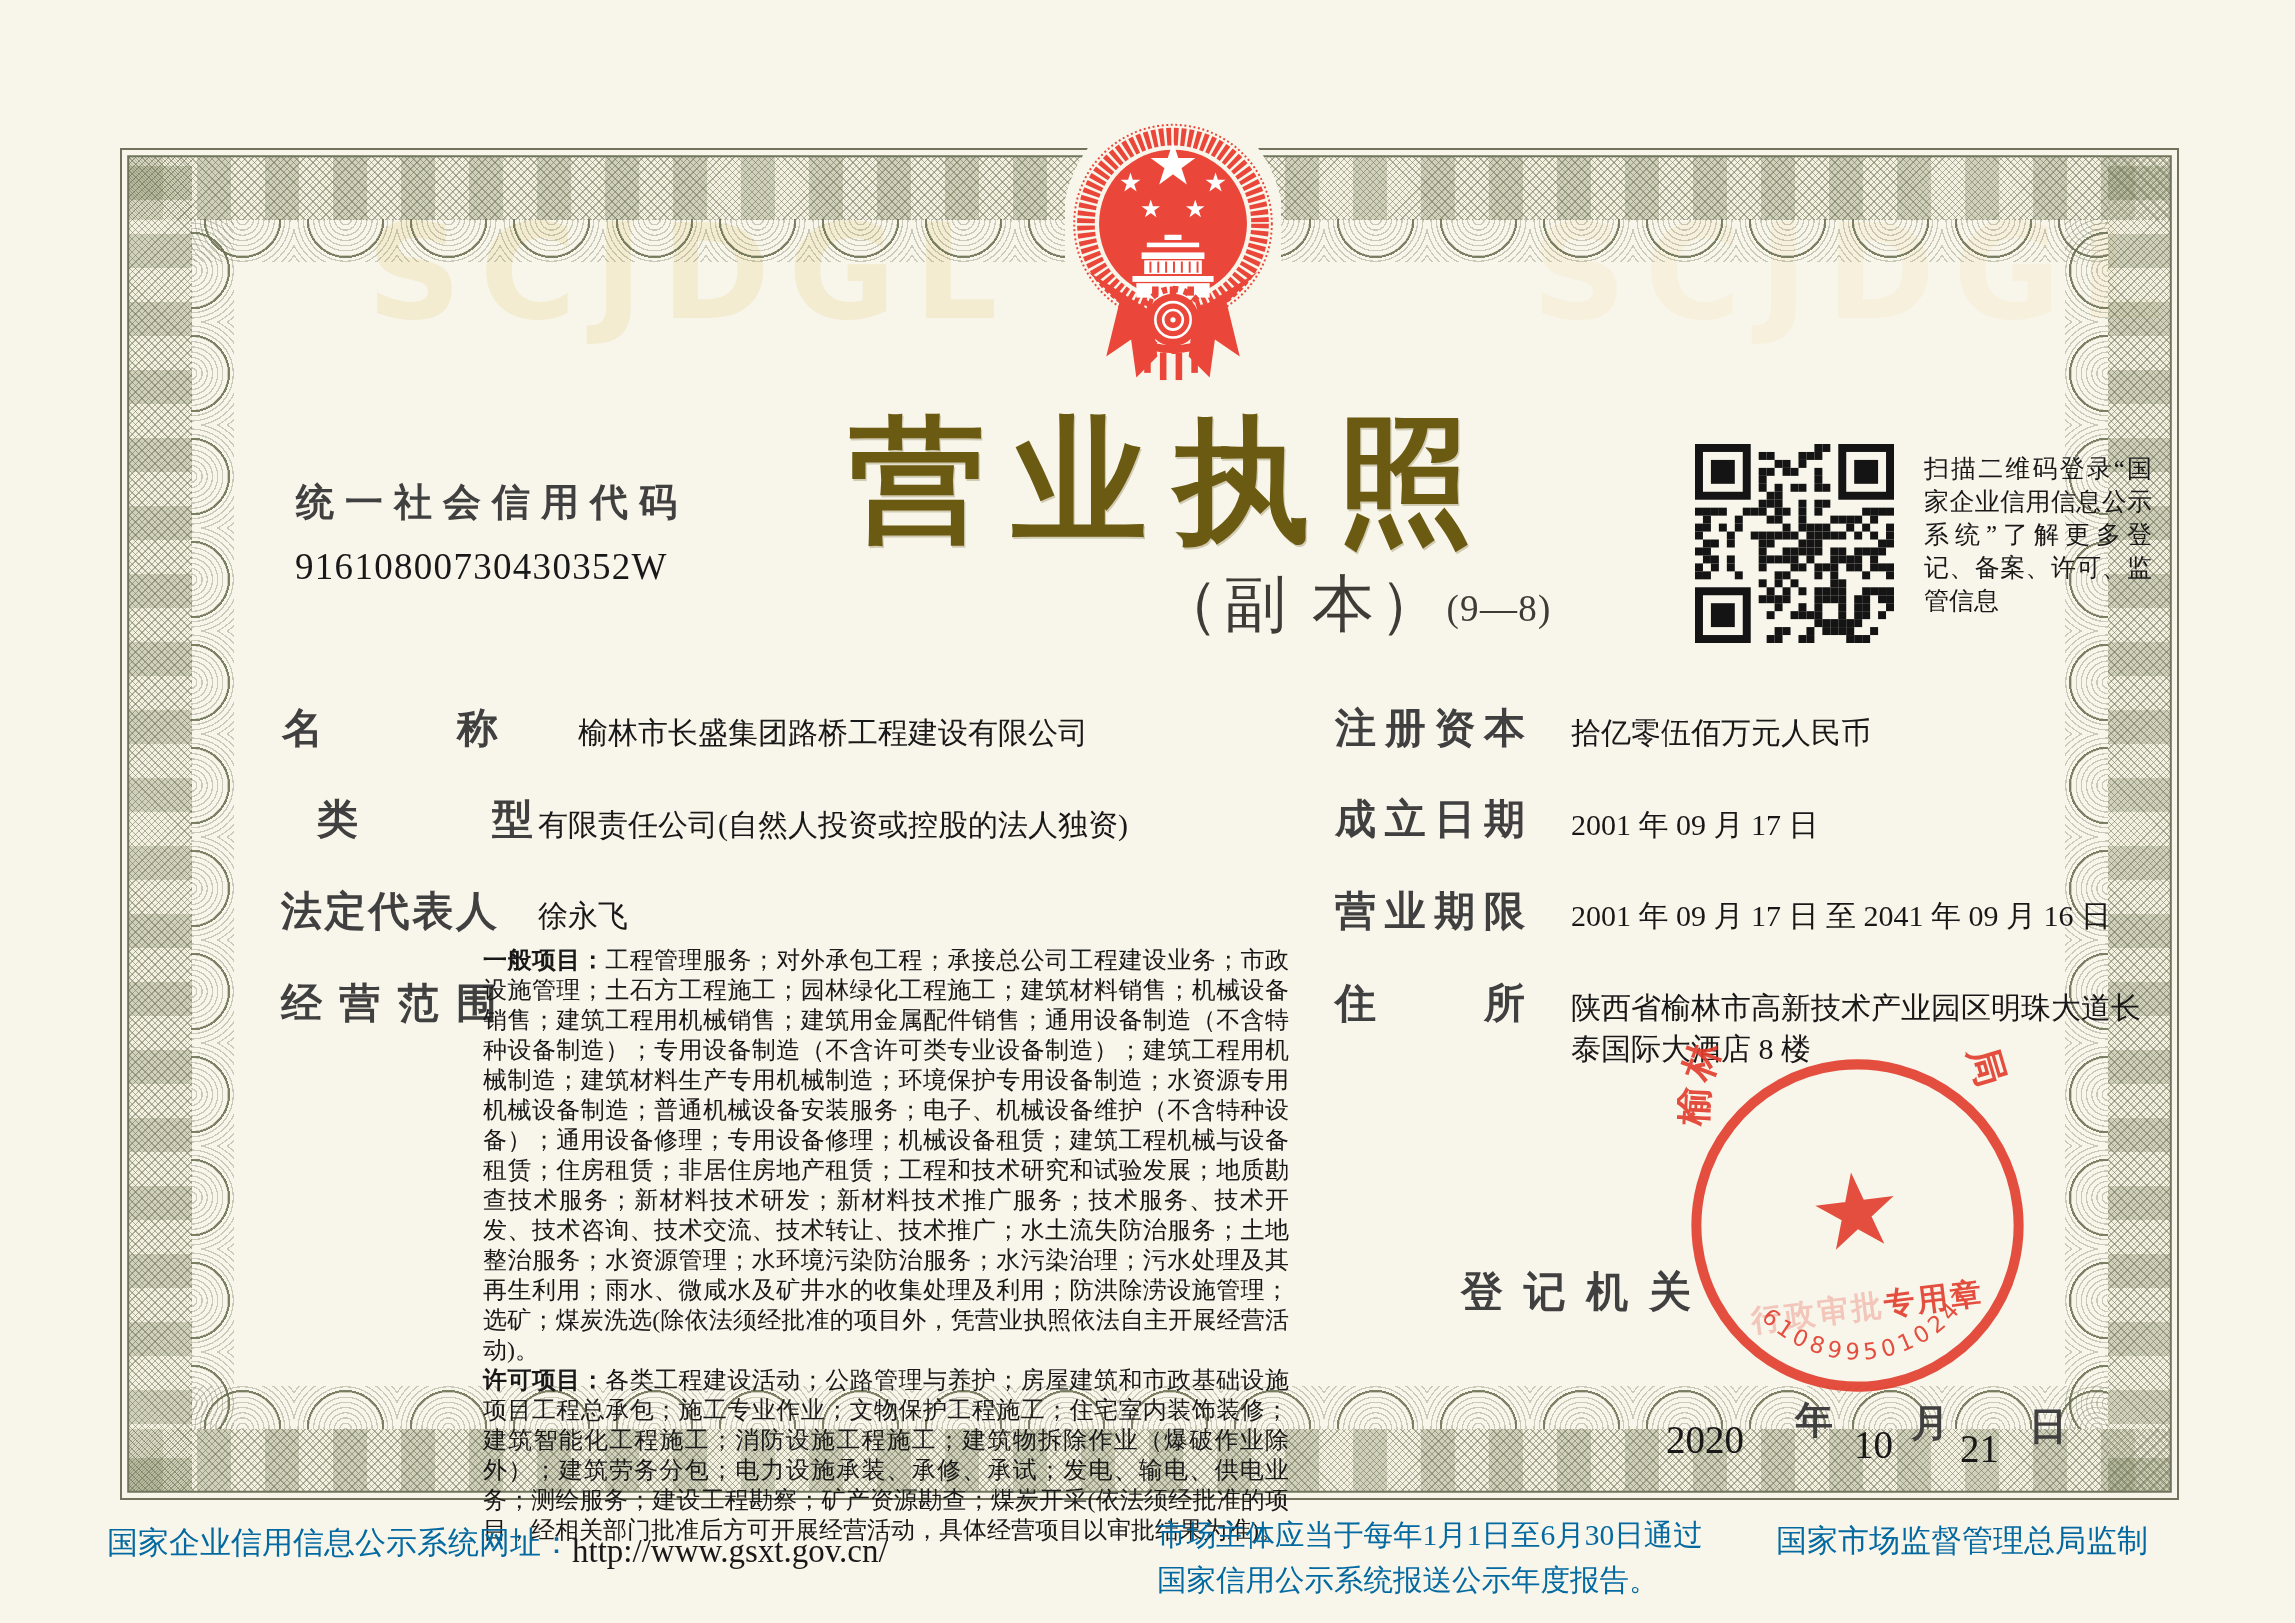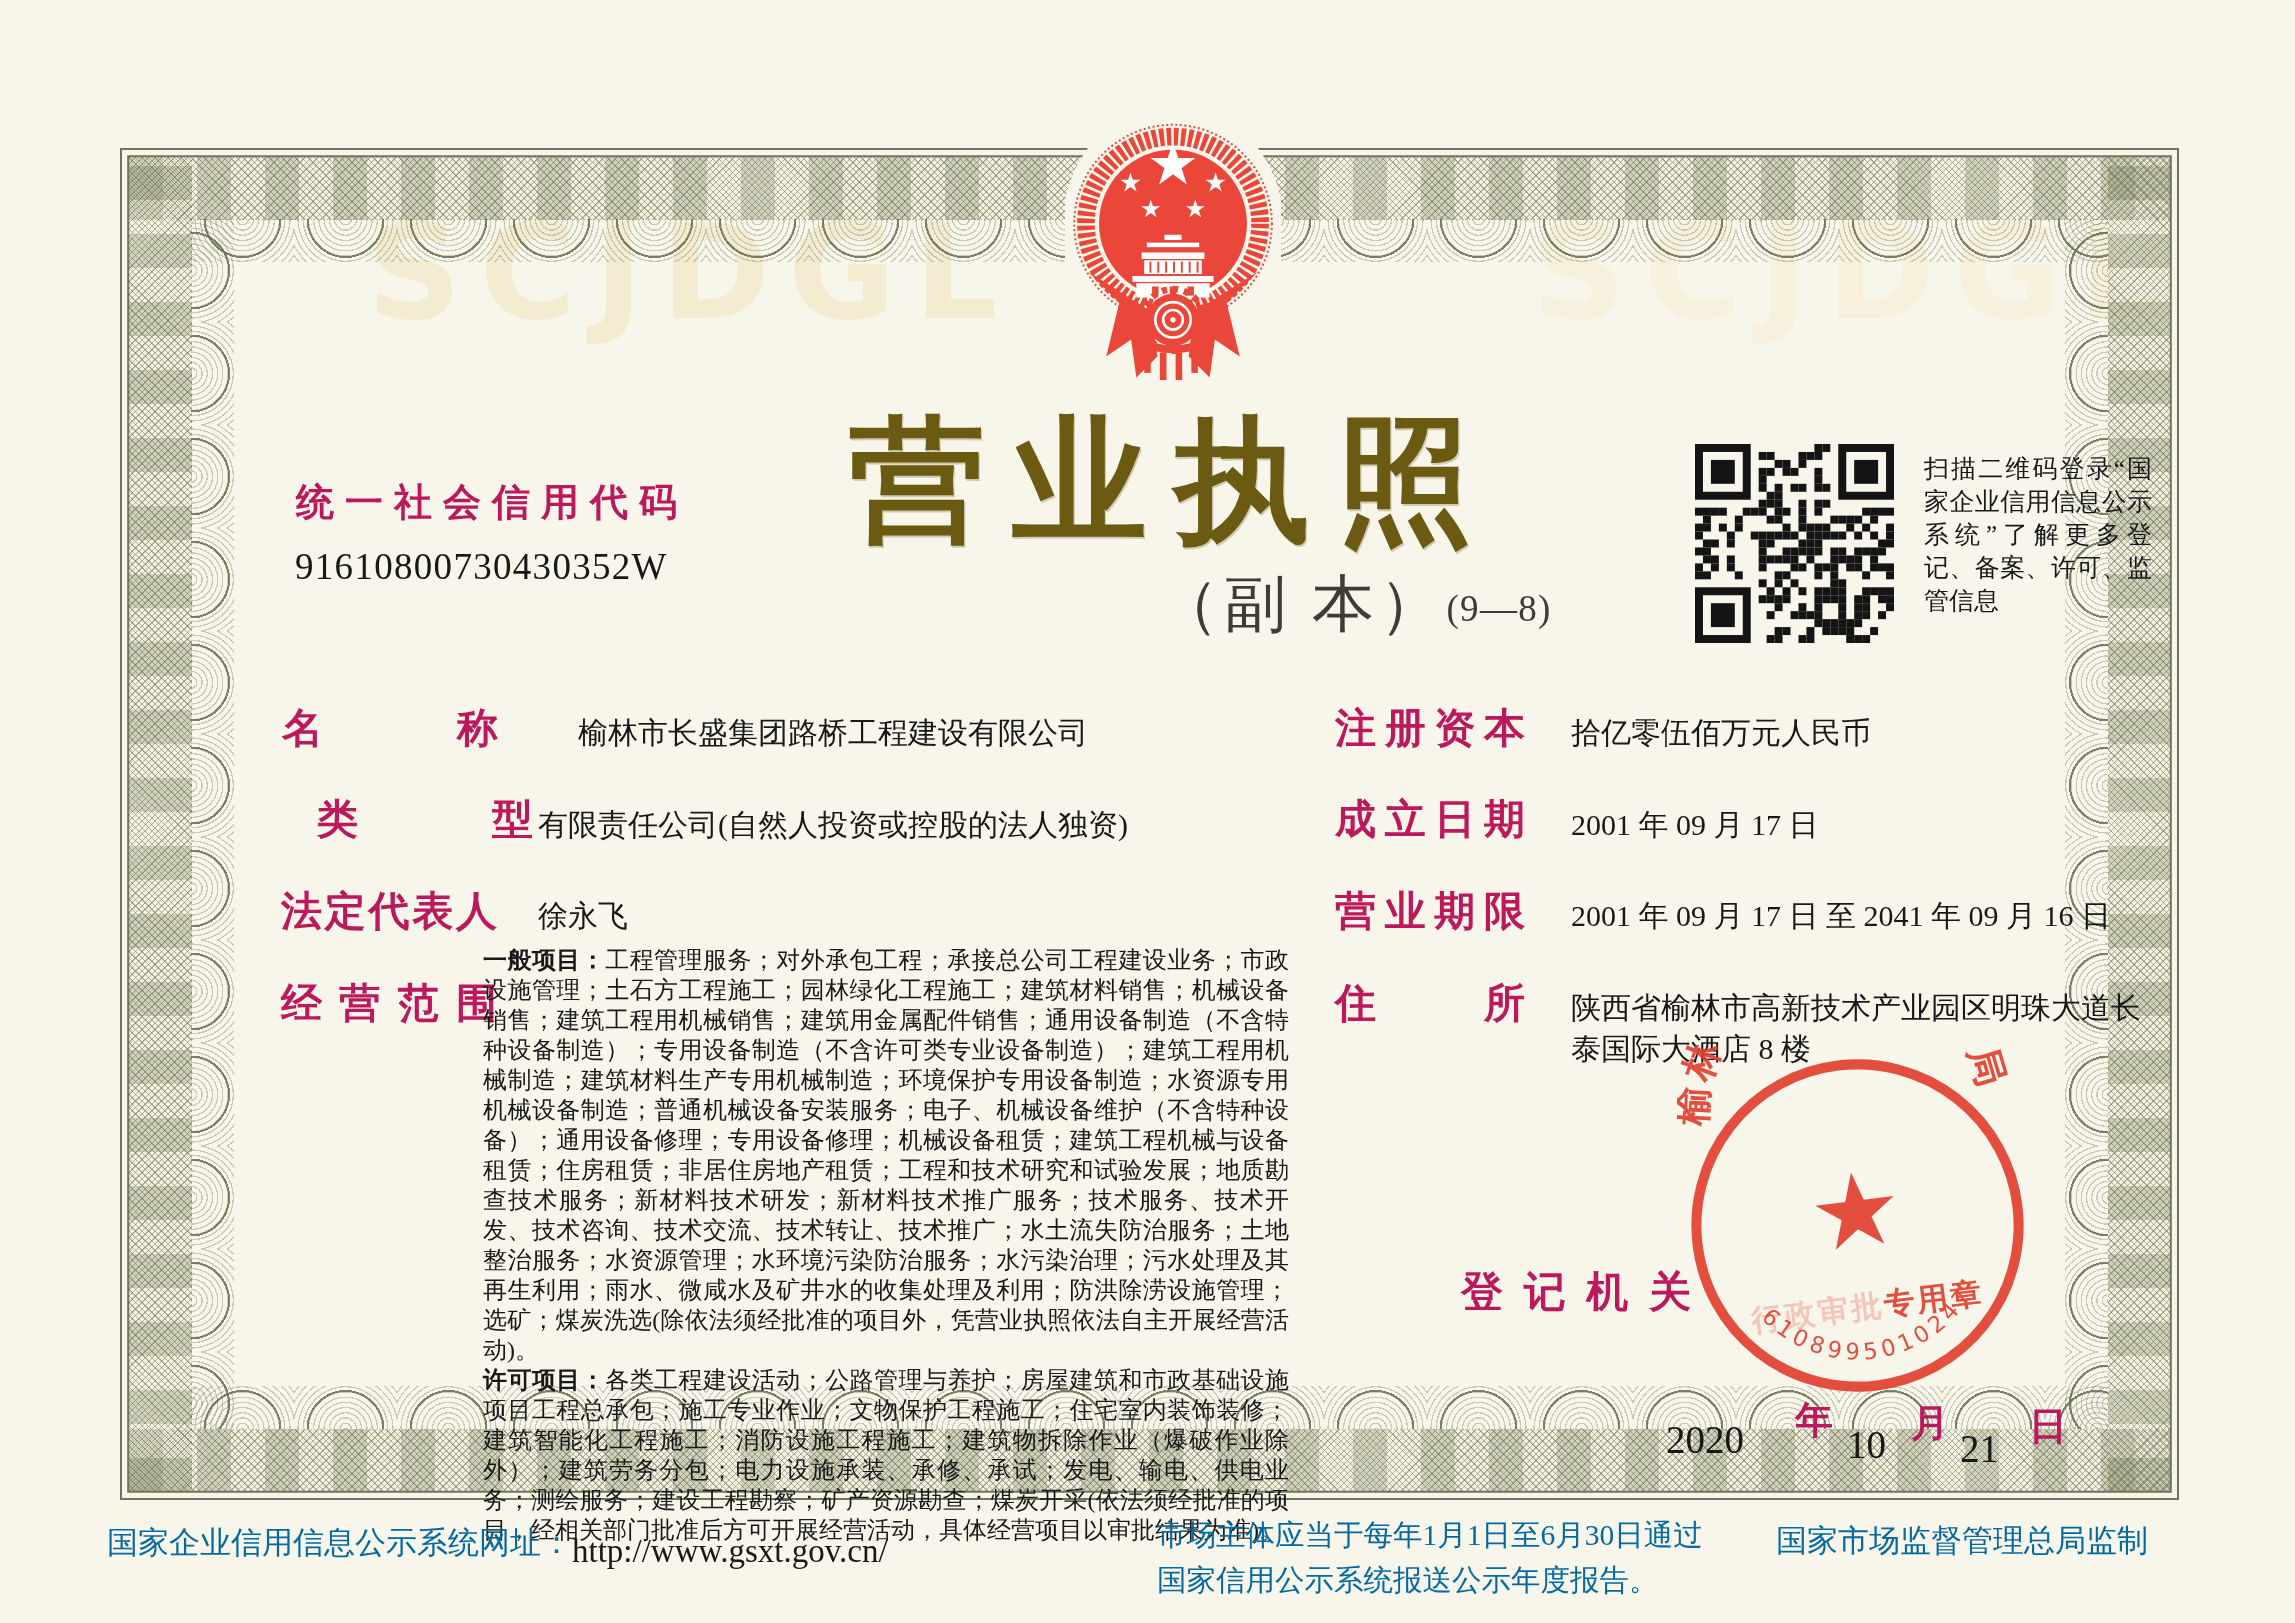--- a/index.html
+++ b/index.html
@@ -38,21 +38,21 @@
       repeating-radial-gradient(circle at 0 50%, rgba(104,110,80,.32) 0 1.3px, transparent 1.3px 5.2px);}
   .scallop.right{top:71px;bottom:71px;right:71px;background-image:
       radial-gradient(circle at 100% 50%, transparent 0 37px, rgba(104,110,80,.85) 37px 39px, transparent 39px),
       repeating-radial-gradient(circle at 100% 50%, rgba(104,110,80,.32) 0 1.3px, transparent 1.3px 5.2px);}
 
   .watermark{position:absolute;z-index:0;font-family:"DejaVu Sans",sans-serif;font-weight:bold;
       font-size:131px;letter-spacing:18.3px;color:rgba(236,220,168,.38);}
 
   
   .z{z-index:5;}
-  .hei{font-family:"DejaVu Sans","Liberation Sans",sans-serif;font-weight:bold;color:#be185d;}
+  .hei{font-family:"DejaVu Sans","Liberation Sans",sans-serif;font-weight:bold;color:#404040;}
   .song{font-family:"Liberation Serif","DejaVu Serif",serif;color:#181818;}
   .flabel{font-size:41px;text-align:justify;text-align-last:justify;line-height:1.1;}
   .fval{font-size:30px;line-height:1.38;}
   .title{font-size:135px;letter-spacing:27.5px;color:#6b5a11;text-align:center;
          text-shadow:1.3px 2px 0 rgba(96,80,14,.25);}
   .subtitle{font-size:62px;color:#3d3c37;letter-spacing:5.2px;}
   .copyidx{font-size:37px;color:#3d3c37;letter-spacing:1.3px;}
   .cclabel{font-size:38px;letter-spacing:11px;}
   .ccval{font-size:37px;letter-spacing:1.3px;}
   .qrcap{font-size:25px;line-height:33px;text-align:justify;}
@@ -417,21 +417,21 @@
       <text font-family="DejaVu Sans, sans-serif" font-size="34" letter-spacing="7">
         <textPath href="#serialArc" startOffset="50%" text-anchor="middle">6108995010247</textPath>
       </text>
     </g>
   </svg>
 
   <div class="abs" style="z-index:7;left:1666px;top:1417px;">
     <span class="song dnum">2020</span></div>
   <div class="abs" style="z-index:7;left:1795px;top:1395px;">
     <span class="hei dunit">年</span></div>
-  <div class="abs" style="z-index:7;left:1847px;top:1422px;">
+  <div class="abs" style="z-index:7;left:1847px;top:1422px;padding-left:7px;">
     <span class="song dnum">10</span></div>
   <div class="abs" style="z-index:7;left:1911px;top:1398px;">
     <span class="hei dunit">月</span></div>
   <div class="abs" style="z-index:7;left:1960px;top:1426px;">
     <span class="song dnum">21</span></div>
   <div class="abs" style="z-index:7;left:2029px;top:1401px;">
     <span class="hei dunit">日</span></div>
 
   <div class="abs z" style="left:107px;top:1522px;">
     <span class="foot" style="font-size:31px;">国家企业信用信息公示系统网址：</span><span class="song" style="font-size:33px;position:relative;top:9.2px;">http://www.gsxt.gov.cn/</span>

